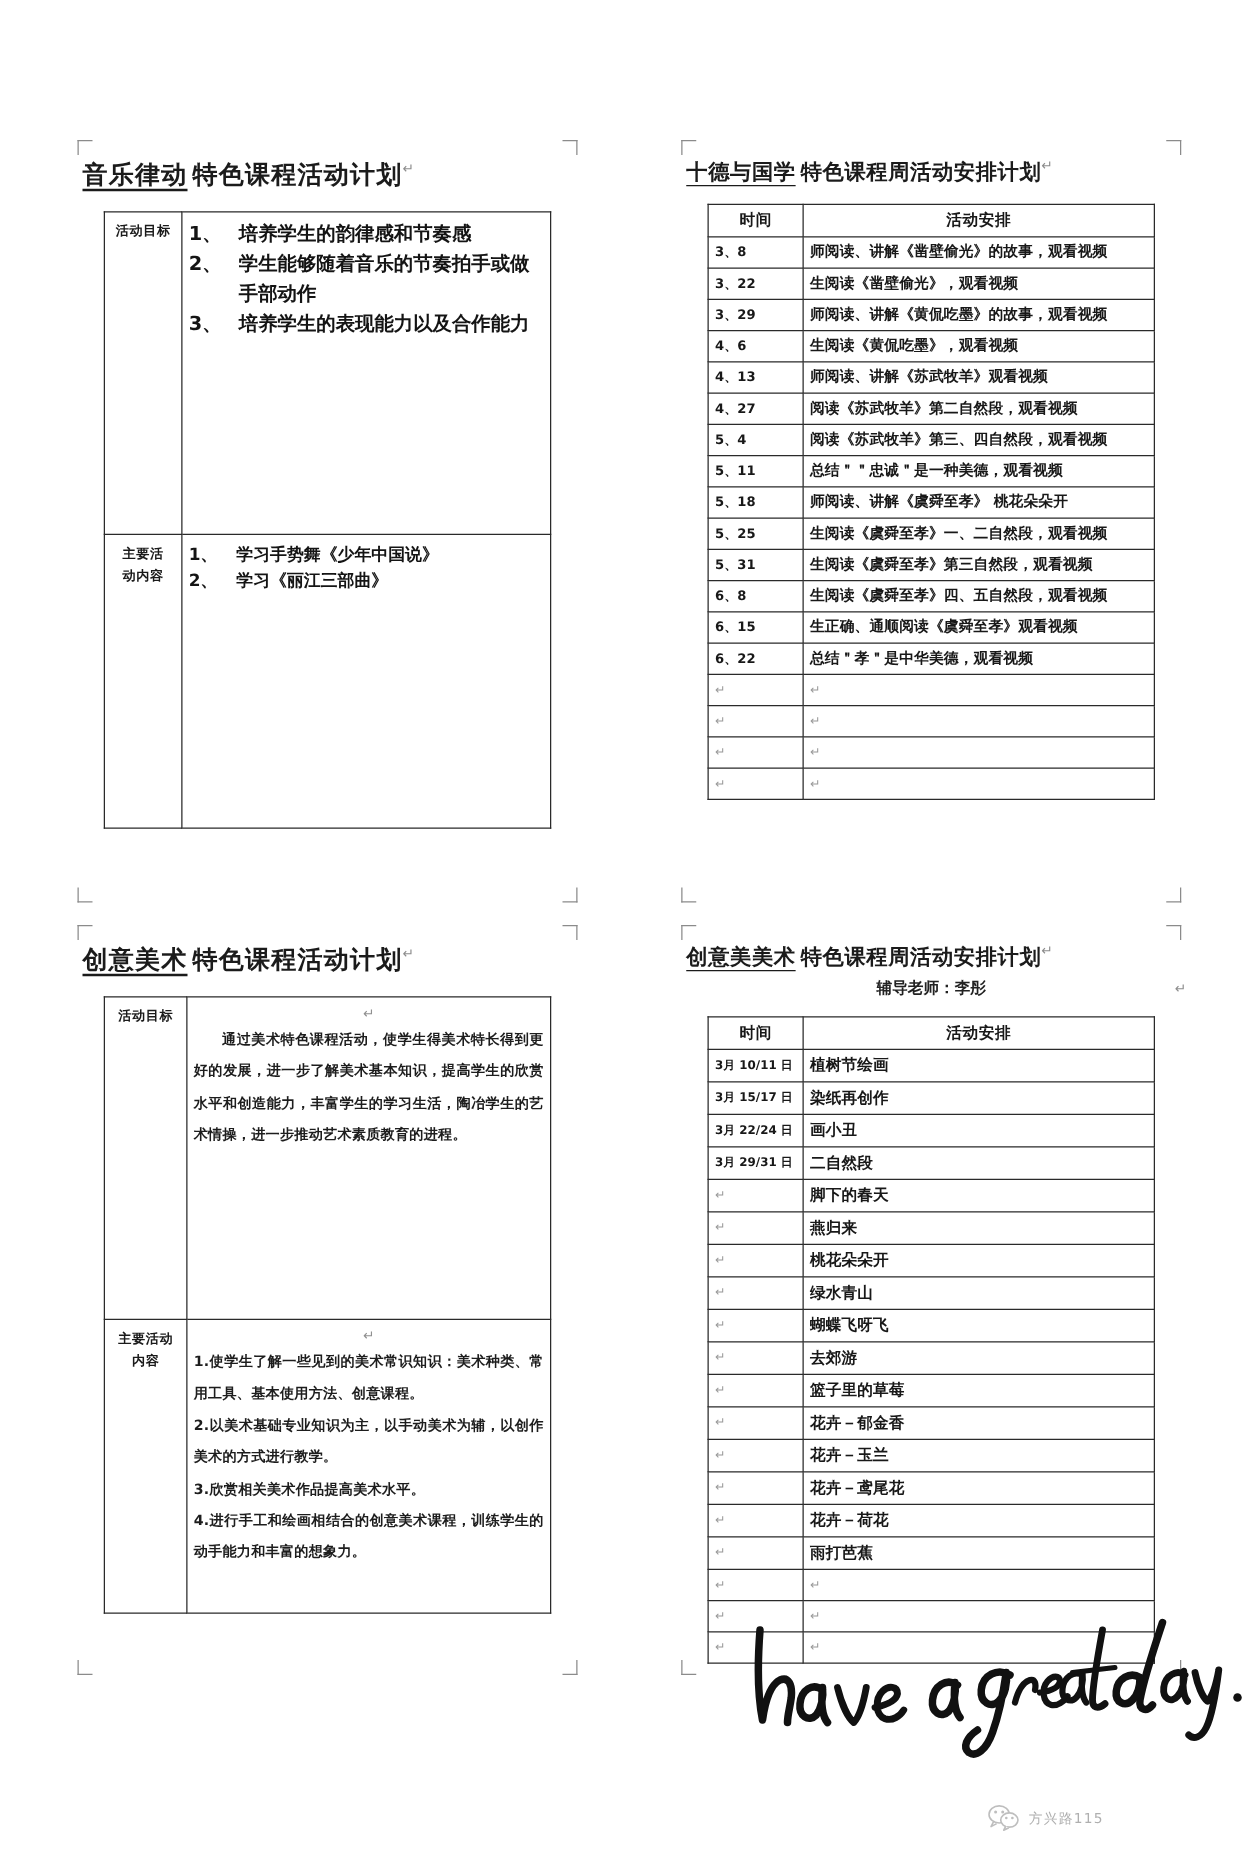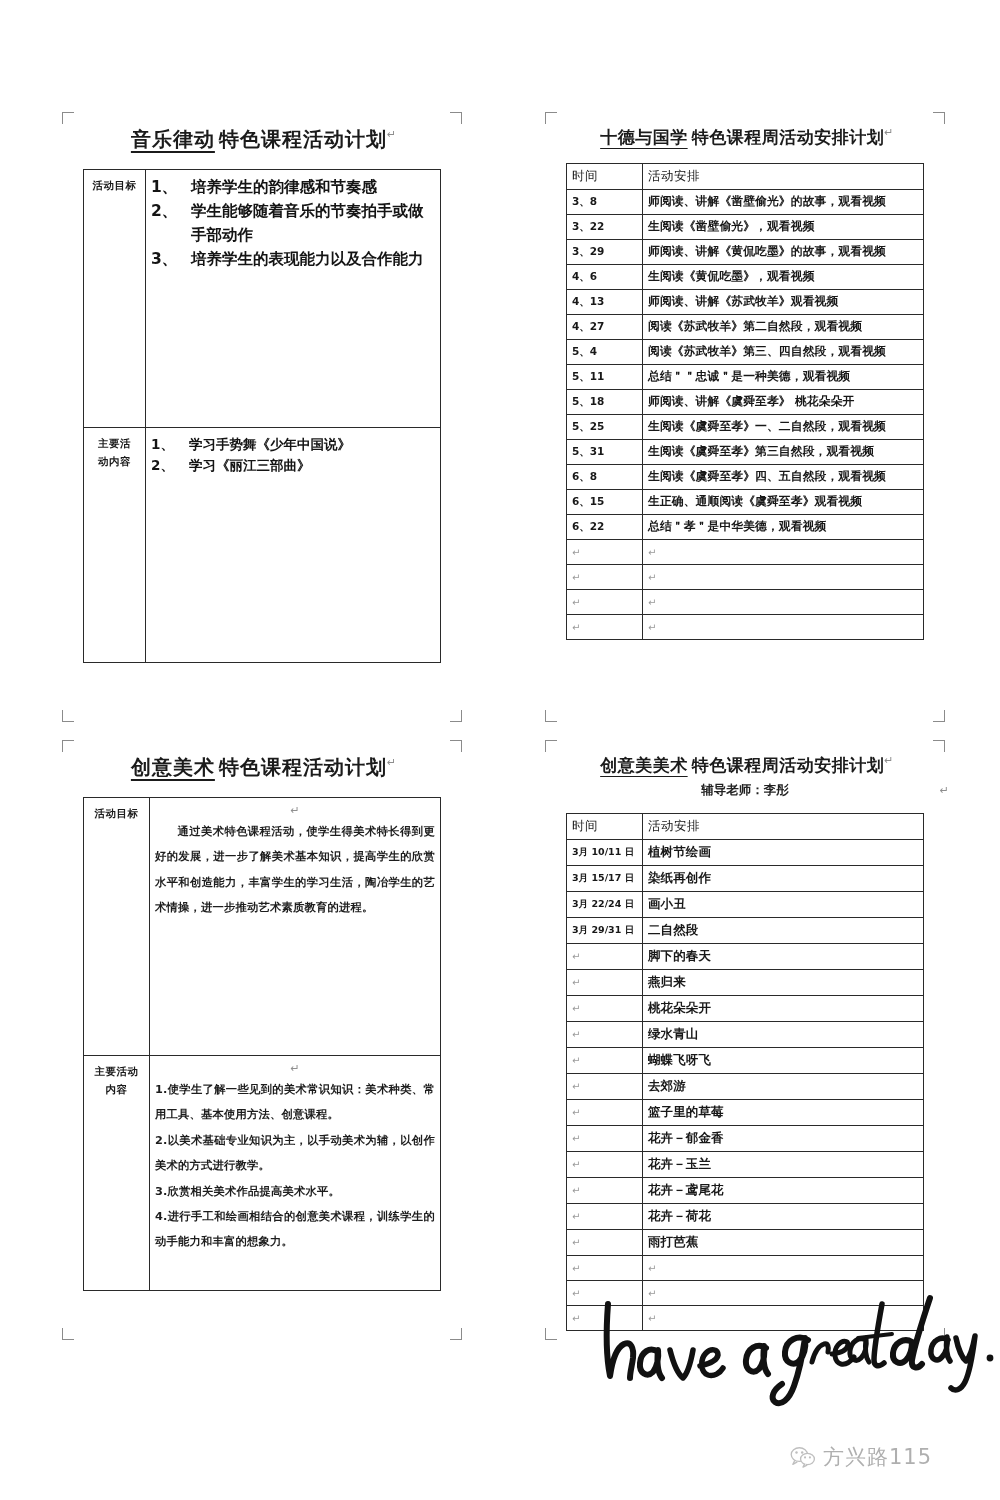--- a/index.html
+++ b/index.html
@@ -37,21 +37,21 @@
     border-style: solid;
     border-width: 0;
   }
   .crop.tl { left: 0;    top: 0;     border-left-width: 1px;  border-top-width: 1px; }
   .crop.tr { right: 0;   top: 0;     border-right-width: 1px; border-top-width: 1px; }
   .crop.bl { left: 0;    bottom: 0;  border-left-width: 1px;  border-bottom-width: 1px; }
   .crop.br { right: 0;   bottom: 0;  border-right-width: 1px; border-bottom-width: 1px; }
 
   
   .doc-title {
-    text-align: center;
+    text-align: left;
     font-size: 20px;
     font-weight: bold;
     color: #1b1b1b;
     letter-spacing: 1px;
     white-space: nowrap;
     margin-top: 14px;
   }
   .doc-title .blank {
     text-decoration: underline;
     text-underline-offset: 5px;
@@ -148,22 +148,22 @@
     table-layout: fixed;
   }
   .sched-table th,
   .sched-table td {
     border: 1.1px solid #2a2a2a;
     padding: 2px 5px;
     color: #181818;
   }
   .sched-table th {
     font-size: 12.5px;
-    font-weight: normal;
-    text-align: left;
+    font-weight: bold;
+    text-align: center;
     height: 26px;
     letter-spacing: 0.5px;
   }
   .col-time { width: 76px; }
   .sched-table td.time {
     font-size: 10.5px;
     font-weight: bold;
     text-align: left;
     height: 25px;
     white-space: nowrap;
@@ -202,21 +202,21 @@
     position: absolute;
     left: 790px;
     top: 1443px;
     display: flex;
     align-items: center;
     gap: 7px;
     opacity: 0.55;
   }
   .wechat-icon { width: 26px; height: 22px; flex: 0 0 26px; }
   .wm-text {
-    font-size: 21px;
+    font-size: 11px;
     color: #6e6e6e;
     letter-spacing: 1px;
     white-space: nowrap;
   }
 </style>
 </head>
 <body>
 
 <div class="page-root">
 

